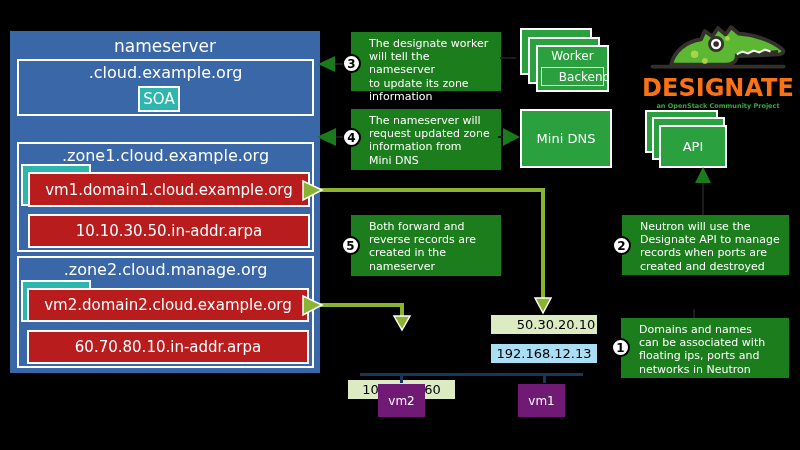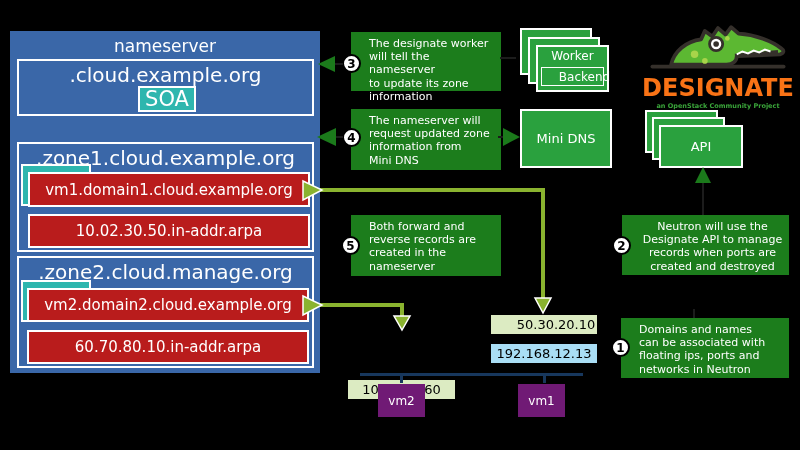--- a/index.html
+++ b/index.html
@@ -4,21 +4,21 @@
 <style>
   html,body{margin:0;padding:0;background:#000;}
   #canvas{position:relative;width:800px;height:450px;background:#000;overflow:hidden;
           font-family:"DejaVu Sans","Liberation Sans",sans-serif;color:#fff;}
   .abs{position:absolute;box-sizing:border-box;}
   .ctr{display:flex;align-items:center;justify-content:center;text-align:center;}
 
   
   .panel{background:#3a67a8;}
   .wborder{border:2px solid #fff;}
-  .zone-title{font-size:20px;text-align:center;}
+  .zone-title{font-size:16px;text-align:center;}
   .teal{background:#2eb6ae;}
   .rec{background:#b91c1c;border:2px solid #fff;font-size:15px;}
 
   
   .note{background:#1c7d1c;font-size:11px;line-height:1.2;white-space:pre-line;
         padding:5px 4px 4px 18px;}
   .numcirc{width:19px;height:19px;border-radius:50%;background:#fff;border:2px solid #000;
            color:#000;font-size:12px;font-weight:bold;display:flex;align-items:center;
            justify-content:center;}
 
@@ -42,27 +42,27 @@
 </head>
 <body>
 
 <div id="canvas">
 
   <div class="abs panel" style="left:10px;top:31px;width:310px;height:342px;"></div>
   <div class="abs zone-title" style="left:10px;top:36px;width:310px;font-size:17px;">nameserver</div>
 
   <div class="abs wborder" style="left:17px;top:59px;width:297px;height:57px;"></div>
   <div class="abs zone-title" style="left:17px;top:63px;width:297px;">.cloud.example.org</div>
-  <div class="abs teal wborder ctr" style="left:138px;top:86px;width:58px;height:26px;font-size:21px;">SOA</div>
+  <div class="abs teal wborder ctr" style="left:138px;top:86px;width:42px;height:26px;font-size:15px;">SOA</div>
 
   <div class="abs wborder" style="left:17px;top:142px;width:297px;height:110px;"></div>
   <div class="abs zone-title" style="left:17px;top:146px;width:297px;">.zone1.cloud.example.org</div>
   <div class="abs teal wborder" style="left:21px;top:164px;width:70px;height:42px;"></div>
   <div class="abs rec ctr" style="left:28px;top:172px;width:282px;height:35px;">vm1.domain1.cloud.example.org</div>
-  <div class="abs rec ctr" style="left:28px;top:214px;width:282px;height:34px;">10.02.30.50.in-addr.arpa</div>
+  <div class="abs rec ctr" style="left:28px;top:214px;width:282px;height:34px;">10.10.30.50.in-addr.arpa</div>
 
   <div class="abs wborder" style="left:17px;top:256px;width:297px;height:112px;"></div>
   <div class="abs zone-title" style="left:17px;top:260px;width:297px;">.zone2.cloud.manage.org</div>
   <div class="abs teal wborder" style="left:21px;top:280px;width:70px;height:42px;"></div>
   <div class="abs rec ctr" style="left:27px;top:288px;width:282px;height:34px;">vm2.domain2.cloud.example.org</div>
   <div class="abs rec ctr" style="left:27px;top:330px;width:282px;height:34px;">60.70.80.10.in-addr.arpa</div>
 
   <div class="abs note" style="left:351px;top:32px;width:150px;height:59px;">The designate worker
 will tell the nameserver
 to update its zone
@@ -74,21 +74,21 @@
 information from
 Mini DNS</div>
   <div class="abs numcirc" style="left:342px;top:128px;">4</div>
 
   <div class="abs note" style="left:351px;top:215px;width:150px;height:61px;">Both forward and
 reverse records are
 created in the
 nameserver</div>
   <div class="abs numcirc" style="left:341px;top:236px;">5</div>
 
-  <div class="abs note" style="left:622px;top:215px;width:167px;height:60px;text-align:center;">Neutron will use the
+  <div class="abs note" style="left:622px;top:215px;width:167px;height:60px;">Neutron will use the
 Designate API to manage
 records when ports are
 created and destroyed</div>
   <div class="abs numcirc" style="left:612px;top:236px;">2</div>
 
   <div class="abs note" style="left:621px;top:318px;width:168px;height:60px;">Domains and names
 can be associated with
 floating ips, ports and
 networks in Neutron</div>
   <div class="abs numcirc" style="left:611px;top:338px;">1</div>
@@ -97,21 +97,21 @@
   <div class="abs svc" style="left:528px;top:37px;width:72px;height:47px;"></div>
   <div class="abs svc" style="left:536px;top:45px;width:73px;height:47px;">
     <div style="text-align:center;font-size:12px;margin-top:2px;">Worker</div>
   </div>
   <div class="abs ctr" style="left:541px;top:67px;width:63px;height:19px;border:1.5px solid #fff;font-size:12px;padding-left:24px;">Backend</div>
 
   <div class="abs svc ctr" style="left:520px;top:109px;width:92px;height:59px;">Mini DNS</div>
 
   <div class="abs svc" style="left:645px;top:110px;width:73px;height:43px;"></div>
   <div class="abs svc" style="left:652px;top:117px;width:73px;height:43px;"></div>
-  <div class="abs svc ctr" style="left:659px;top:125px;width:84px;height:43px;">API</div>
+  <div class="abs svc ctr" style="left:659px;top:125px;width:68px;height:43px;">API</div>
 
   <div class="abs" style="left:640px;top:14px;width:156px;height:92px;">
     <svg width="150" height="60" viewBox="0 0 160 64" style="display:block;margin:0 auto;">
       <path d="M10,56 L150,56" stroke="#35302b" stroke-width="4" stroke-linecap="round" fill="none"></path>
       <path d="M30,54 C33,40 46,29 62,27 L66,18 L74,24 L80,15 L88,22 L94,14 L102,21
                C120,22 138,29 148,37 C151,39 150,42 146,43 L100,45 C100,50 96,54 89,54 Z" fill="#5cb832" stroke="#35302b" stroke-width="4" stroke-linejoin="round"></path>
       <path d="M98,44 L144,40" stroke="#35302b" stroke-width="3" fill="none"></path>
       <path d="M100,43 l6,-3 6,2 6,-3 6,2 6,-3 6,2" stroke="#fff" stroke-width="2" fill="none"></path>
       <circle cx="78" cy="32" r="7" fill="#fff" stroke="#35302b" stroke-width="3"></circle>
       <circle cx="78" cy="32" r="3" fill="#35302b"></circle>

